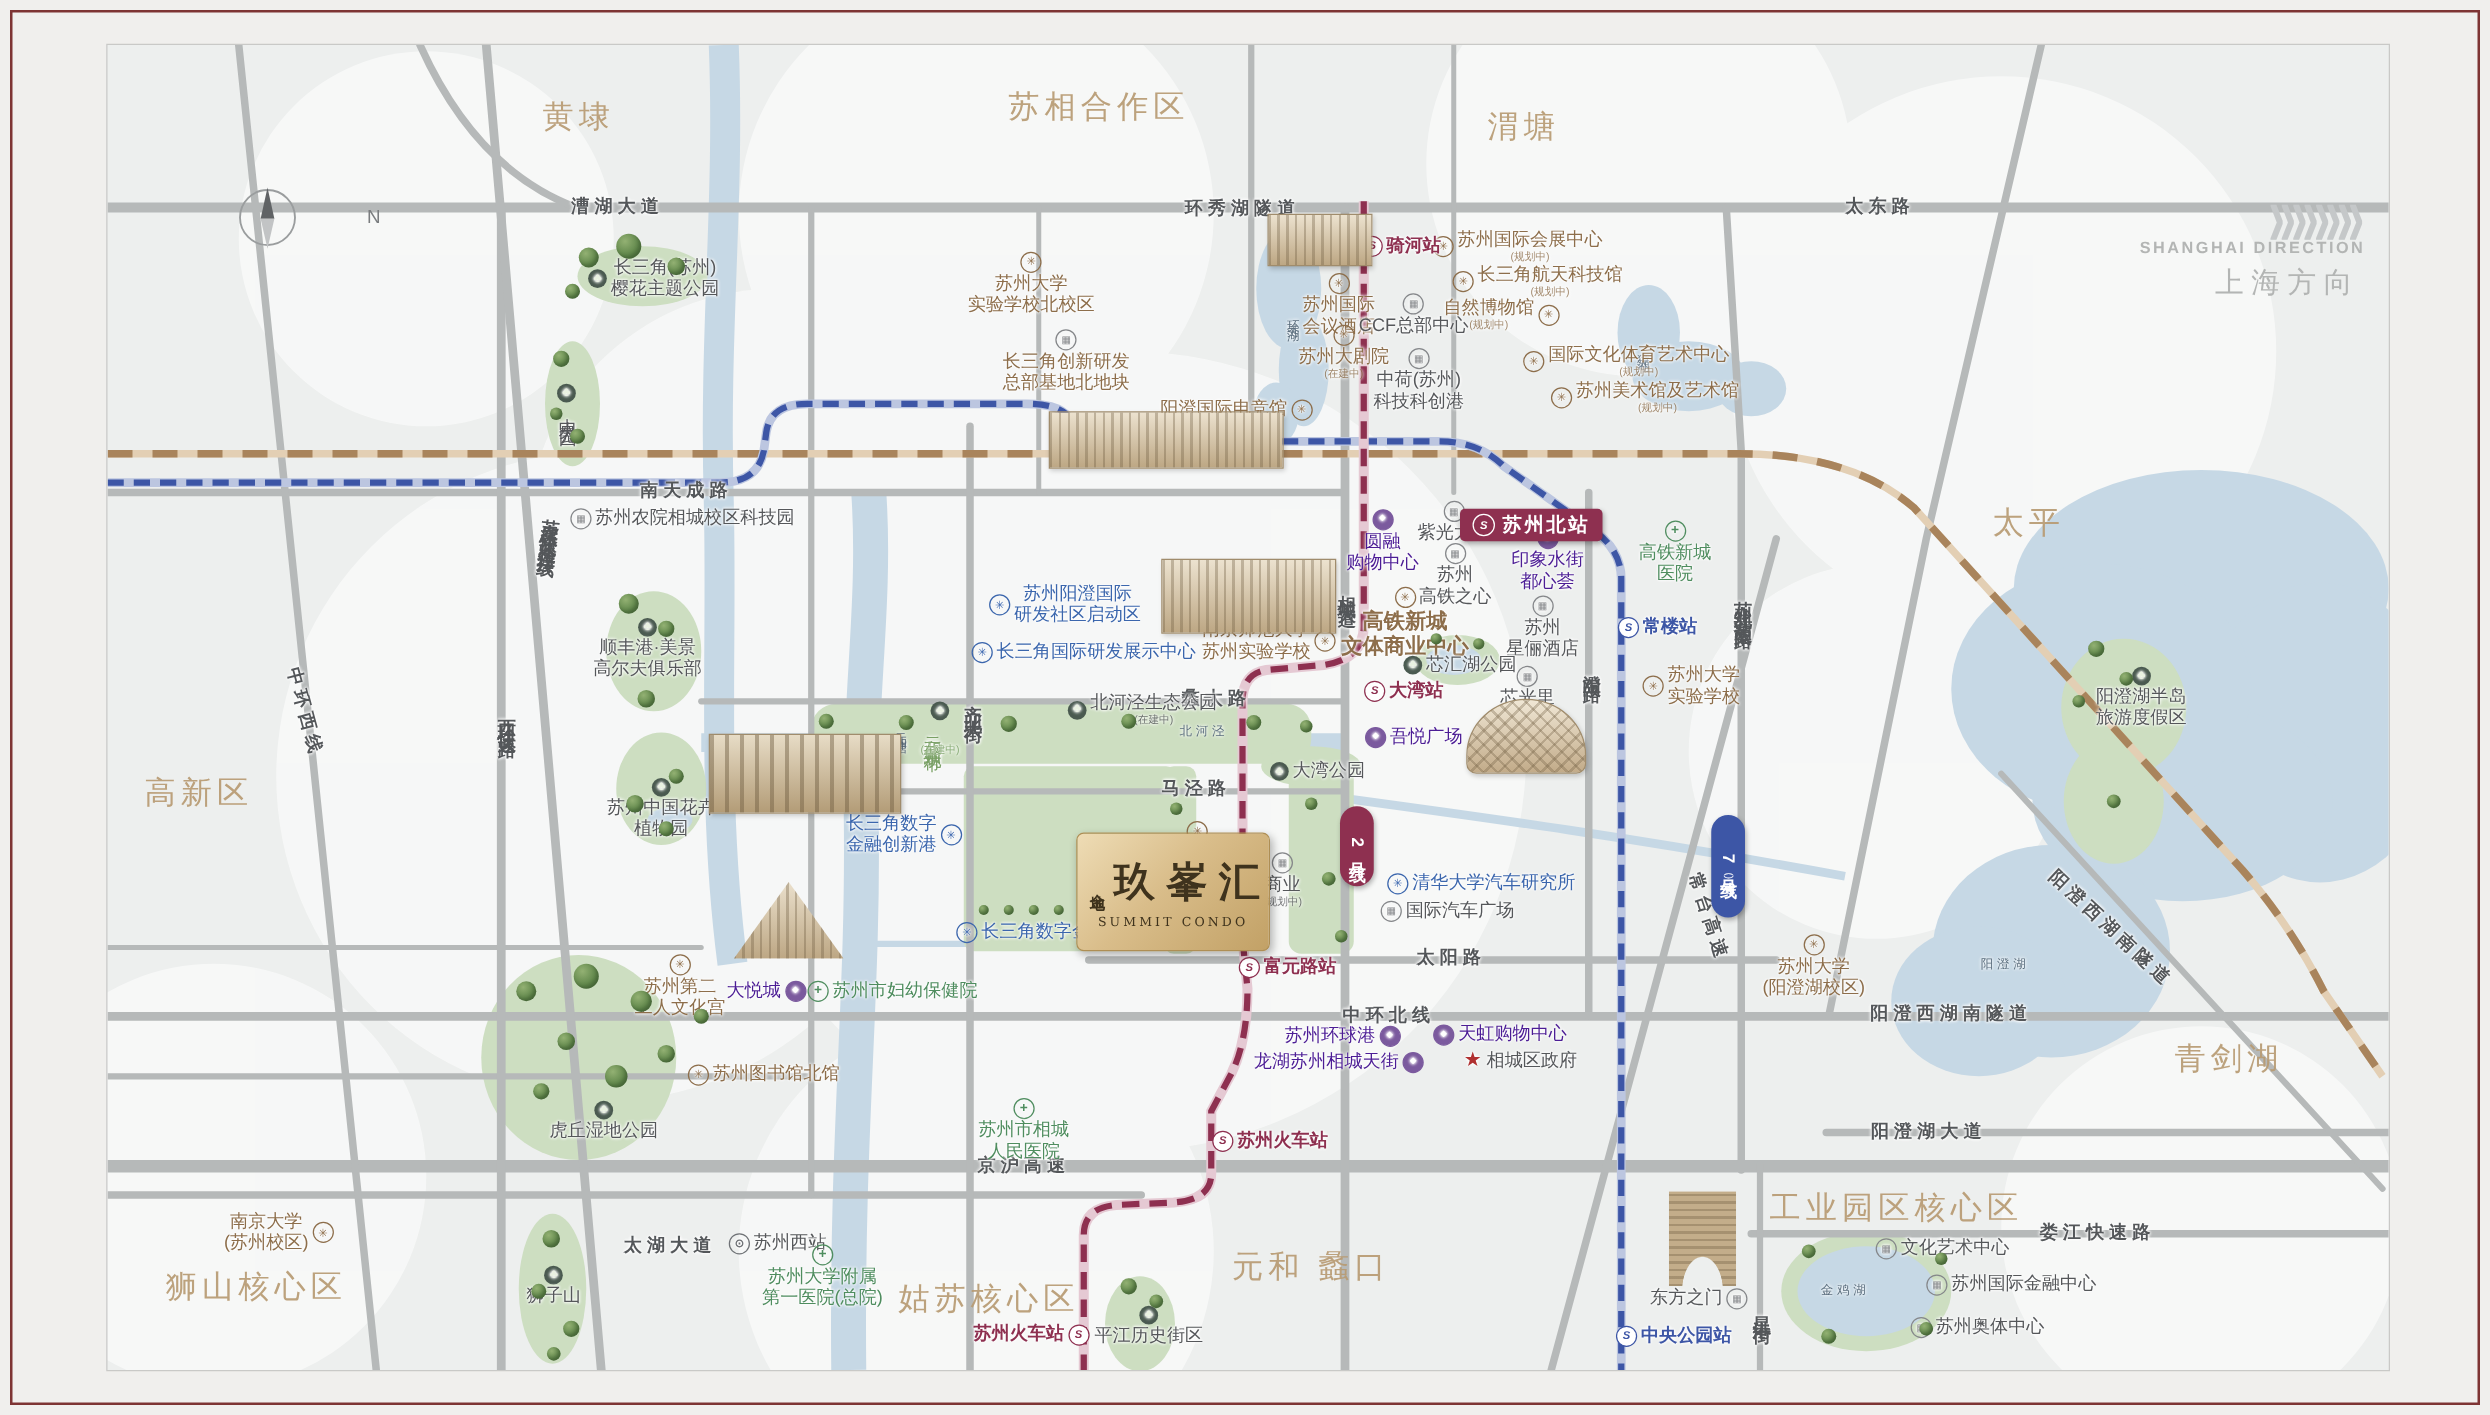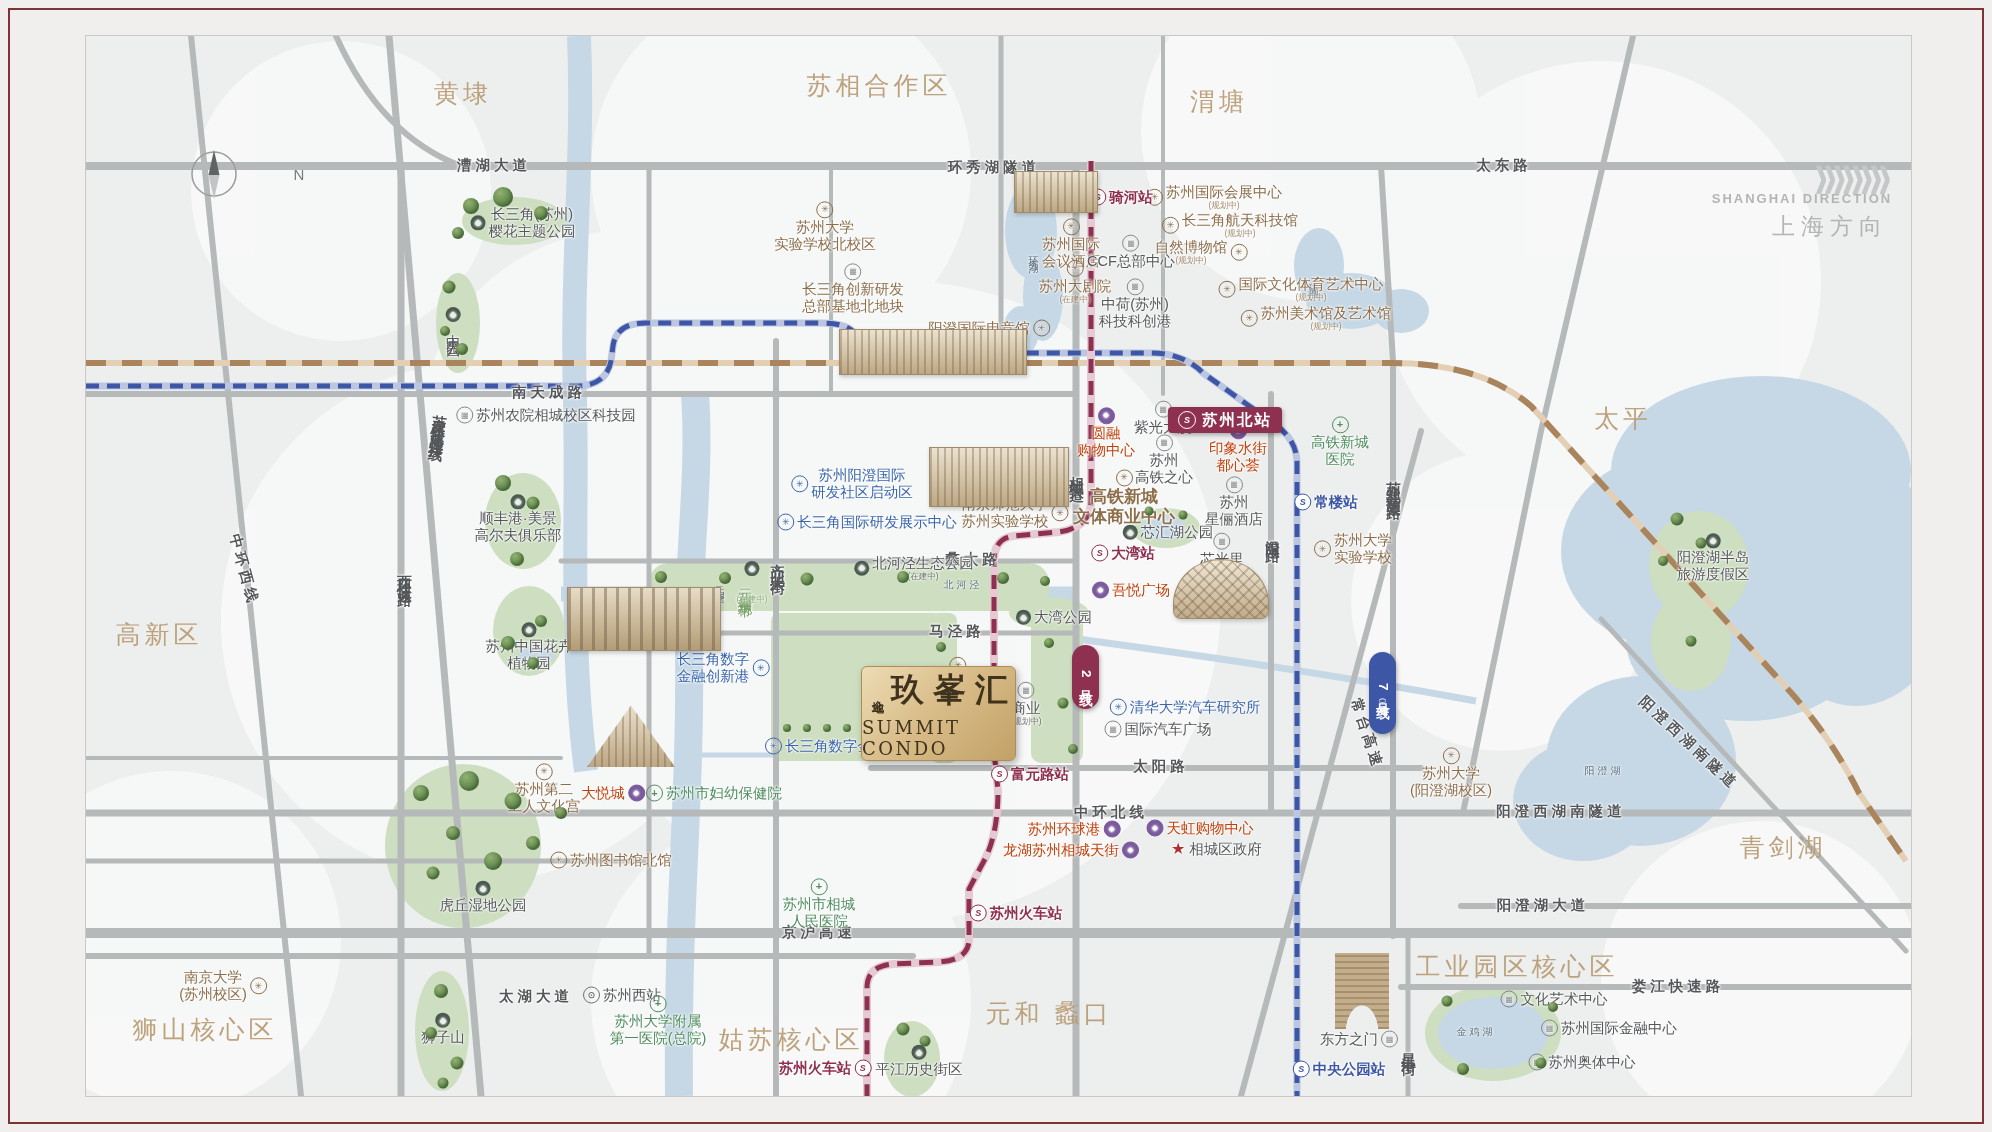--- a/index.html
+++ b/index.html
@@ -15,21 +15,21 @@
   .wlbl{position:absolute;transform:translate(-50%,-50%);font-size:10px;color:#5b6e7e;letter-spacing:3px;white-space:nowrap;font-weight:500;text-shadow:0 0 3px #fff,0 0 3px #fff;}
   .wlbl.vert{writing-mode:vertical-rl;}
   .poi{position:absolute;transform:translate(-50%,-50%);display:flex;align-items:center;gap:3px;white-space:nowrap;font-size:14.5px;line-height:1.15;text-shadow:0 0 3px #fff,0 0 3px #fff,0 0 2px #fff;}
   .poi.ip-t{flex-direction:column;gap:1px;}
   .poi.ip-r{flex-direction:row-reverse;}
   .poi .tx{text-align:center;font-weight:500;}
   .poi .line{display:block;}
   .poi .sub{display:block;font-size:8.5px;opacity:.8;font-weight:400;text-align:center;letter-spacing:0;}
   .poi.big .tx{font-size:17px;font-weight:700;}
   .poi.vtx .line{writing-mode:vertical-rl;letter-spacing:3px;}
-  .c-brown .tx{color:#8d6e4b;} .c-purple .tx{color:#c2410c;} .c-dark .tx{color:#55575a;}
+  .c-brown .tx{color:#8d6e4b;} .c-purple .tx{color:#4c1d95;} .c-dark .tx{color:#55575a;}
   .c-blue .tx{color:#3b66ad;} .c-green .tx{color:#4f8d5f;} .c-greenv .tx{color:#79a065;}
   .c-red2 .tx{color:#8e3050;font-weight:700;} .c-blue7 .tx{color:#3d56a6;font-weight:700;}
   .ic{display:flex;align-items:center;justify-content:center;width:15px;height:15px;border-radius:50%;font-size:9px;flex:0 0 auto;background:#fff;}
   .ic-flower{border:1px solid currentColor;color:inherit;background:transparent;}
   .c-brown .ic-flower{color:#8d6e4b;} .c-blue .ic-flower{color:#3b66ad;}
   .ic-bldg{border:1px solid #85878a;color:#85878a;background:transparent;font-size:8px;}
   .ic-mall{background:#7b5a9e;color:#fff;border:1px solid #7b5a9e;font-size:7px;}
   .ic-hosp{border:1.5px solid #4f8d5f;color:#4f8d5f;font-weight:900;font-size:11px;background:transparent;}
   .ic-tree{background:#4a5a50;color:#e9f1e1;font-size:10px;border:none;}
   .ic-star{border:none;background:none;color:#b03030;font-size:16px;width:16px;}
@@ -39,21 +39,21 @@
   .tree{position:absolute;border-radius:50%;background:radial-gradient(circle at 35% 30%,#93b173,#5e8549 60%,#49703b);box-shadow:inset -2px -2px 3px rgba(0,0,0,.18);transform:translate(-50%,-50%);}
   .bld{position:absolute;border:1px solid #a08c6c;background-image:repeating-linear-gradient(90deg,rgba(110,92,64,.35) 0 2px,transparent 2px 7px),linear-gradient(180deg,#ece2cf,#bda784);box-shadow:1px 2px 4px rgba(0,0,0,.2);}
   .bld.dome{border-radius:50% 50% 8px 8px / 75% 75% 8px 8px;background-image:repeating-linear-gradient(45deg,rgba(110,92,64,.3) 0 2px,transparent 2px 8px),repeating-linear-gradient(-45deg,rgba(110,92,64,.3) 0 2px,transparent 2px 8px),linear-gradient(180deg,#f0e7d5,#c2ab89);}
   .bld.tri{clip-path:polygon(50% 4%,100% 100%,0 100%);border:none;}
   .bld.towers{background-image:repeating-linear-gradient(90deg,rgba(110,92,64,.45) 0 3px,transparent 3px 12px),linear-gradient(180deg,#e7dcc6,#b39c77);}
   .bld.arch{border:none;background:#c3ad8a;background-image:repeating-linear-gradient(0deg,rgba(110,92,64,.35) 0 2px,transparent 2px 6px);-webkit-mask:radial-gradient(ellipse 52% 62% at 50% 105%,transparent 57%,#000 59%);mask:radial-gradient(ellipse 52% 62% at 50% 105%,transparent 57%,#000 59%);box-shadow:none;}
   .project{position:absolute;left:775px;top:630px;width:153px;height:93px;display:flex;flex-direction:column;align-items:center;justify-content:center;background:linear-gradient(135deg,#eedcb5,#d9bd8a 45%,#c2a166);border:1px solid #ae8e54;border-radius:6px;box-shadow:2px 3px 7px rgba(0,0,0,.28);color:#3f331d;}
   .p-row{display:flex;align-items:center;gap:5px;}
   .p-brand{writing-mode:vertical-rl;font-size:12px;letter-spacing:1px;font-weight:600;}
   .p-name{font-family:"DejaVu Serif","Liberation Serif",serif;font-size:33px;font-weight:700;letter-spacing:9px;margin-right:-9px;}
-  .p-latin{font-family:"DejaVu Serif","Liberation Serif",serif;font-size:18px;letter-spacing:2.5px;margin-top:4px;}
+  .p-latin{font-family:"DejaVu Serif","Liberation Serif",serif;font-size:10px;letter-spacing:2.5px;margin-top:4px;}
   .mainbadge{position:absolute;left:1082px;top:371px;height:26px;display:flex;align-items:center;gap:6px;background:#8e3050;border-radius:4px;padding:0 10px;color:#fff;box-shadow:1px 2px 4px rgba(0,0,0,.3);}
   .mainbadge .mb-ic{width:16px;height:16px;border-radius:50%;border:1.5px solid #fff;display:flex;align-items:center;justify-content:center;font-size:9px;font-style:italic;font-weight:700;}
   .mainbadge .mb-tx{font-size:15.5px;font-weight:700;letter-spacing:2px;}
   .linebadge{position:absolute;display:flex;flex-direction:column;align-items:center;justify-content:center;color:#fff;border-radius:14px;box-shadow:1px 2px 4px rgba(0,0,0,.3);}
   .linebadge .lb-tx{writing-mode:vertical-rl;font-size:13.5px;font-weight:700;letter-spacing:2px;}
   .linebadge .lb-sub{writing-mode:vertical-rl;font-size:8px;margin-top:2px;}
   .lb2{left:986px;top:609px;width:27px;height:64px;background:#8e3050;}
   .lb7{left:1283px;top:616px;width:27px;height:82px;background:#3d56a6;}
   .chevs{position:absolute;left:1700px;top:98px;width:130px;text-align:center;font-size:40px;font-weight:700;color:#c5c8c9;letter-spacing:-4px;transform:scaleY(1.8);transform-origin:top;}
   .dir-en{position:absolute;left:1716px;top:162px;transform:translate(-50%,-50%);font-size:13px;font-weight:700;letter-spacing:2px;color:#b3b5b4;white-space:nowrap;}

